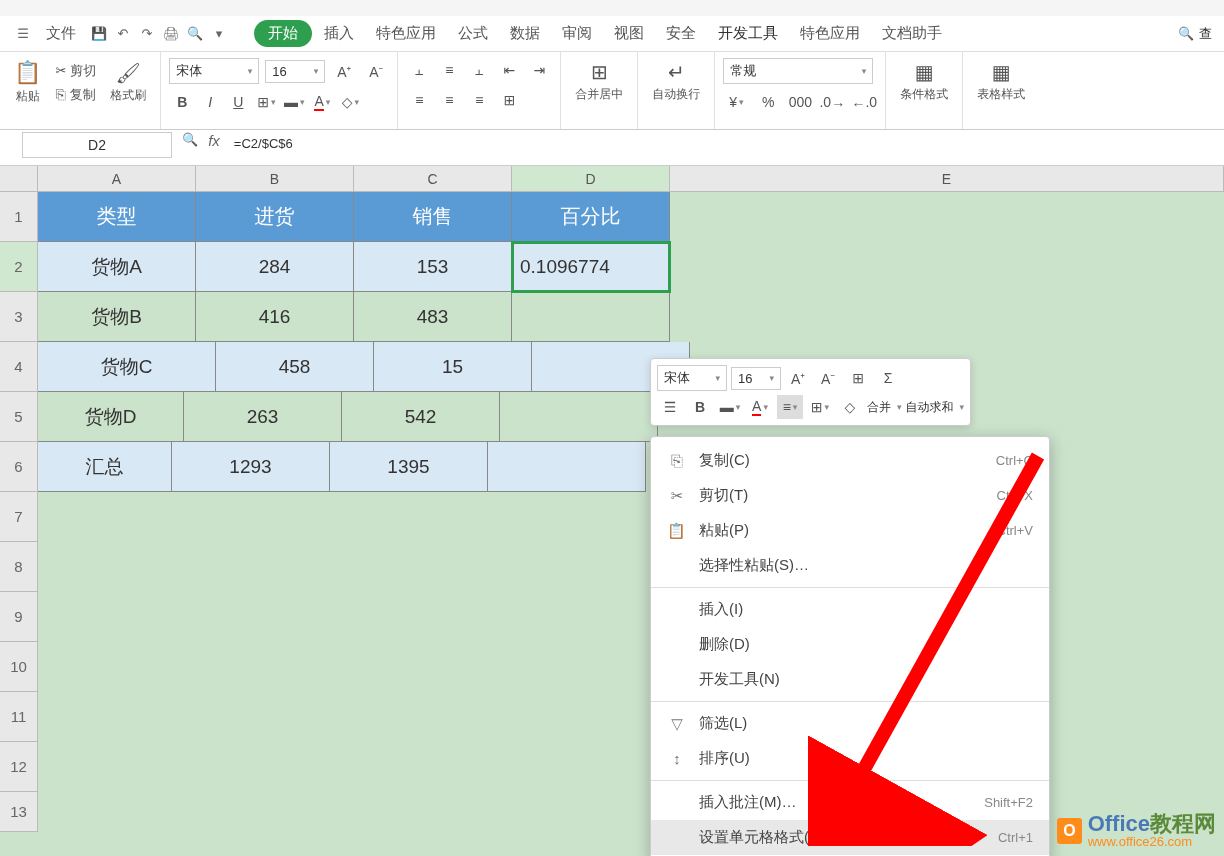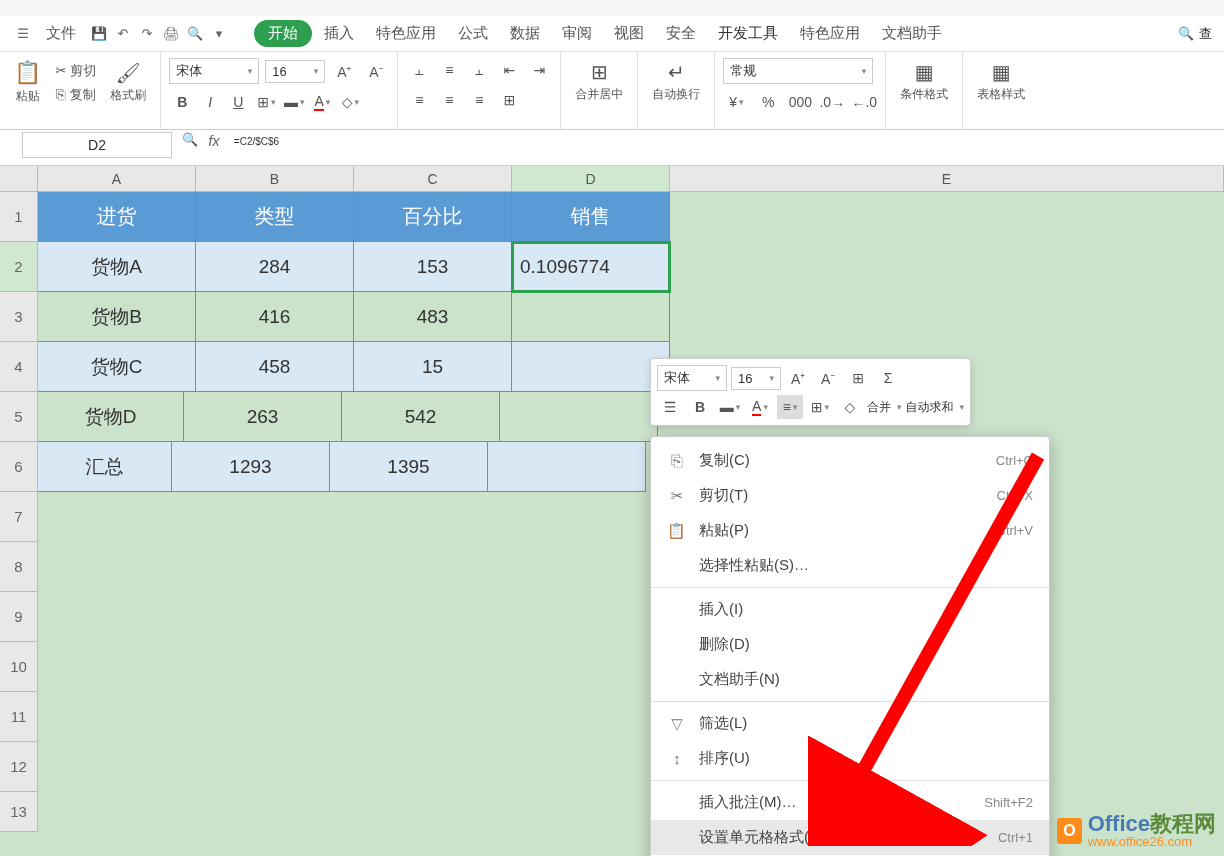--- a/index.html
+++ b/index.html
@@ -15,21 +15,21 @@
 .ribbon-row{display:flex;align-items:center;gap:4px}
 .rb-big{display:flex;flex-direction:column;align-items:center;justify-content:center;padding:2px 6px;font-size:12px;color:#555;gap:2px}
 .rb-small{display:flex;align-items:center;gap:4px;font-size:13px;color:#555;padding:2px 4px}
 .font-select{border:1px solid #ccc;padding:3px 6px;font-size:13px;min-width:90px;background:#fff;display:flex;align-items:center;justify-content:space-between}
 .size-select{border:1px solid #ccc;padding:3px 6px;font-size:13px;width:60px;background:#fff;display:flex;align-items:center;justify-content:space-between}
 .icon-btn{width:26px;height:24px;display:flex;align-items:center;justify-content:center;color:#555;font-size:14px}
 .dd{font-size:9px;color:#888;margin-left:2px}
 .formula-bar{display:flex;align-items:flex-start;height:34px;border-bottom:1px solid #ccc;padding:0 22px;gap:10px;background:#fff;margin-top:2px}
 .name-box{border:1px solid #ccc;padding:4px 8px;width:150px;text-align:center;font-size:14px}
 .fx{font-style:italic;color:#666;font-size:15px}
-.formula-input{flex:1;font-size:10px;padding:4px}
+.formula-input{flex:1;font-size:13px;padding:4px}
 .sheet-area{position:relative;background:#cbe2cb;height:700px}
 .col-headers{display:flex;height:26px;background:#e8e8e8}
 .corner{width:38px;border-right:1px solid #bbb;border-bottom:1px solid #bbb;background:#e8e8e8}
 .col-h{border-right:1px solid #bbb;border-bottom:1px solid #bbb;display:flex;align-items:center;justify-content:center;font-size:14px;color:#555;background:#e8e8e8}
 .col-h.sel{background:#d0e8d0}
 .rows{display:flex;flex-direction:column}
 .row{display:flex}
 .row-h{width:38px;border-right:1px solid #bbb;border-bottom:1px solid #bbb;display:flex;align-items:center;justify-content:center;font-size:15px;color:#666;background:#e8e8e8}
 .row-h.sel{background:#d0e8d0}
 .cell{border-right:1px solid #888;border-bottom:1px solid #888;display:flex;align-items:center;justify-content:center;font-size:19px;padding:0 4px;background:#cbe2cb}
@@ -200,42 +200,42 @@
     <div class="corner"></div>
     <div class="col-h" style="width:158px">A</div>
     <div class="col-h" style="width:158px">B</div>
     <div class="col-h" style="width:158px">C</div>
     <div class="col-h sel" style="width:158px">D</div>
     <div class="col-h" style="flex:1">E</div>
   </div>
   <div class="rows">
     <div class="row" style="height:50px">
       <div class="row-h">1</div>
+      <div class="hdr-cell" style="width:158px">类型</div>
       <div class="hdr-cell" style="width:158px">进货</div>
-      <div class="hdr-cell" style="width:158px">类型</div>
+      <div class="hdr-cell" style="width:158px">销售</div>
       <div class="hdr-cell" style="width:158px">百分比</div>
-      <div class="hdr-cell" style="width:158px">销售</div>
     </div>
     <div class="row" style="height:50px">
       <div class="row-h sel">2</div>
       <div class="cell data-cell" style="width:158px">货物A</div>
       <div class="cell data-cell" style="width:158px">284</div>
       <div class="cell data-cell" style="width:158px">153</div>
       <div class="cell sel-cell" style="width:158px;justify-content:flex-start;padding-left:8px">0.1096774</div>
     </div>
     <div class="row" style="height:50px">
       <div class="row-h">3</div>
       <div class="cell data-cell-g" style="width:158px">货物B</div>
       <div class="cell data-cell-g" style="width:158px">416</div>
       <div class="cell data-cell-g" style="width:158px">483</div>
       <div class="cell data-cell-g" style="width:158px"></div>
     </div>
     <div class="row" style="height:50px">
       <div class="row-h">4</div>
-      <div class="cell data-cell" style="width:158px">货物C</div>
+      <div class="cell data-cell" style="width:178px">货物C</div>
       <div class="cell data-cell" style="width:158px">458</div>
       <div class="cell data-cell" style="width:158px">15</div>
       <div class="cell data-cell" style="width:158px"></div>
     </div>
     <div class="row" style="height:50px">
       <div class="row-h">5</div>
       <div class="cell data-cell-g" style="width:146px">货物D</div>
       <div class="cell data-cell-g" style="width:158px">263</div>
       <div class="cell data-cell-g" style="width:158px">542</div>
       <div class="cell data-cell-g" style="width:158px"></div>
@@ -330,21 +330,21 @@
         <span class="ctx-text">插入(I)</span>
         <span class="ctx-shortcut"></span>
       </div>
       <div class="ctx-item">
         <span class="ctx-icon"></span>
         <span class="ctx-text">删除(D)</span>
         <span class="ctx-shortcut"></span>
       </div>
       <div class="ctx-item">
         <span class="ctx-icon"></span>
-        <span class="ctx-text">文档助手(N)</span>
+        <span class="ctx-text">开发工具(N)</span>
         <span class="ctx-shortcut"></span>
       </div>
       <div class="ctx-sep"></div>
       <div class="ctx-item">
         <span class="ctx-icon">▽</span>
         <span class="ctx-text">筛选(L)</span>
         <span class="ctx-shortcut"></span>
       </div>
       <div class="ctx-item">
         <span class="ctx-icon">↕</span>

